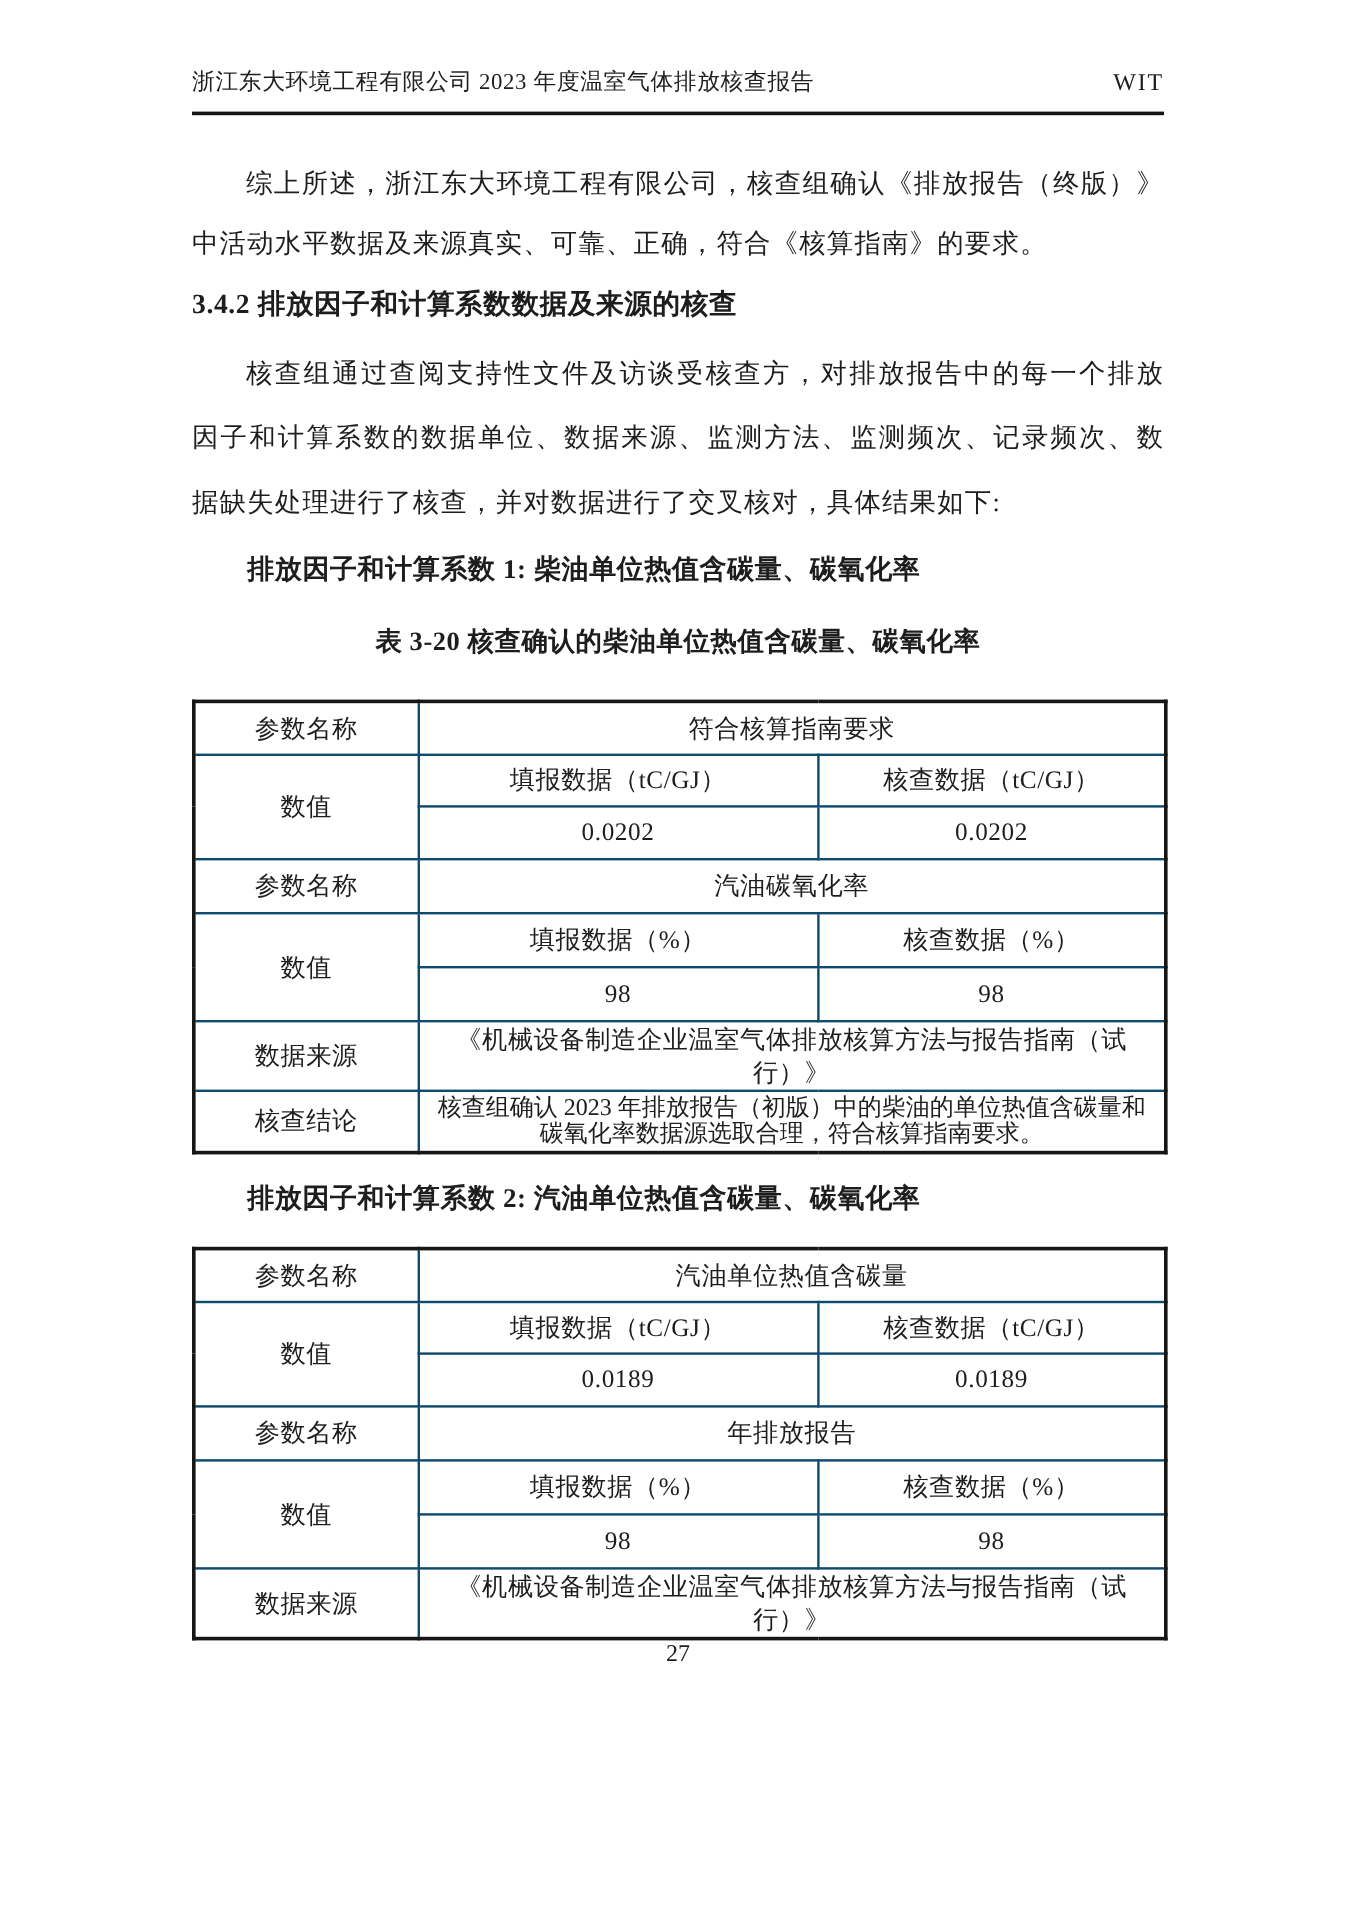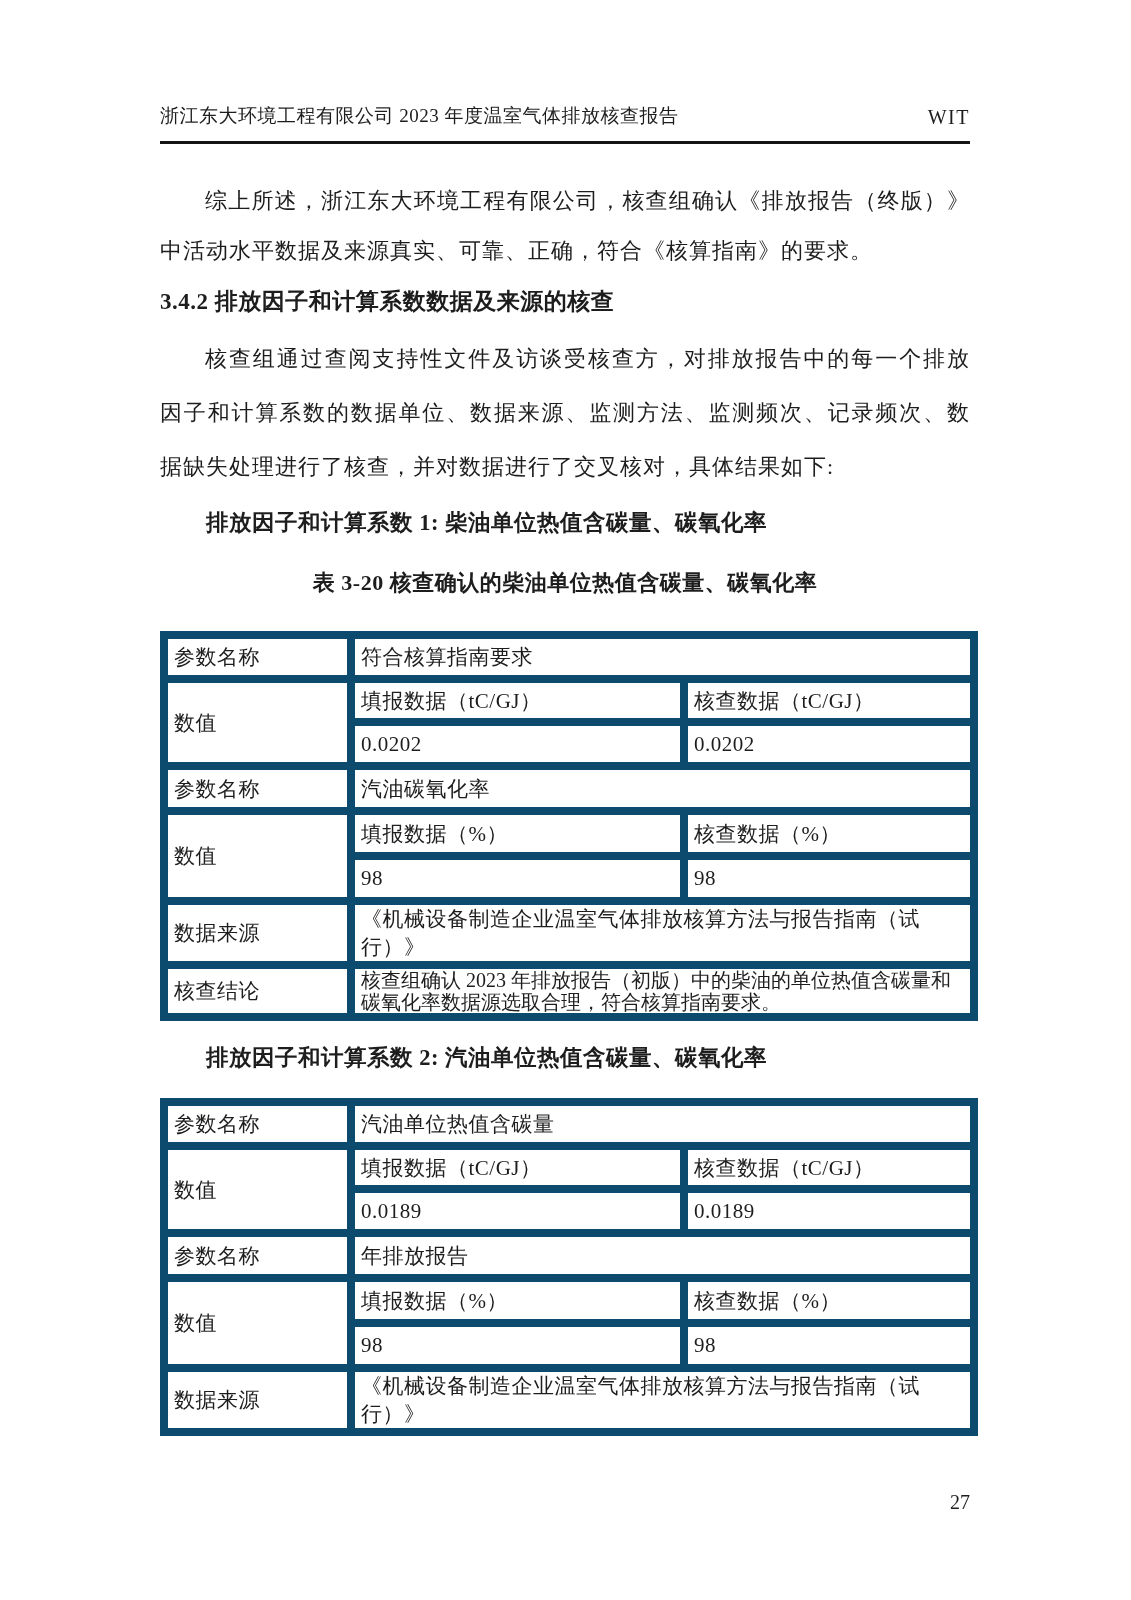--- a/index.html
+++ b/index.html
@@ -7,21 +7,21 @@
     width: 1131px; height: 1600px;
     background: #ffffff;
     color: #1d1d1d;
     font-family: "Liberation Serif", "DejaVu Serif", serif;
     overflow: hidden;
   }
   .content { margin-left: 160px; width: 810px; }
 
   
   .page-header {
-    padding-top: 103px;
+    padding-top: 55px;
     display: flex; justify-content: space-between; align-items: flex-end;
     border-bottom: 3px solid #141414;
     padding-bottom: 12px;
   }
   .header-title { font-size: 19px; letter-spacing: 0.5px; }
   .header-brand { font-size: 20px; letter-spacing: 1.5px; }
 
   
   .para { font-size: 22px; letter-spacing: 1px; }
   .para .line { line-height: 50px; }
@@ -46,38 +46,38 @@
 
   
   table.dtable {
     border-collapse: collapse; table-layout: fixed;
     width: 810px; font-size: 21px; letter-spacing: 0.5px;
     border: 3px solid #161616;
   }
   .t20 { margin-top: 33px; }
   .t21 { margin-top: 25px; }
   table.dtable td {
-    border: 8px solid #0c4a6e;
-    vertical-align: middle;
+    border: 2px solid #0c4a6e;
+    text-align: center; vertical-align: middle;
     padding: 0 6px;
   }
   td.thin-b { border-bottom-width: 1px; }
   td.thin-t { border-top-width: 1px; }
   td.cell-left {
     text-align: left; font-size: 20px; line-height: 22px;
     padding: 3px 10px 5px 10px; letter-spacing: 0px;
   }
   .col-label { width: 187px; }
   .col-a { width: 333px; }
   .col-b { width: 290px; }
   tr.h44 { height: 44px; } tr.h43 { height: 43px; } tr.h45 { height: 45px; }
   tr.h46 { height: 46px; } tr.h52 { height: 52px; }
 
   .page-footer {
-    margin-top: 55px; text-align: right;
+    text-align: center;
     font-size: 20px;
   }
 </style>
 </head>
 <body>
 
 <div class="content">
 
   <div class="page-header">
     <span class="header-title">浙江东大环境工程有限公司 2023 年度温室气体排放核查报告</span>

